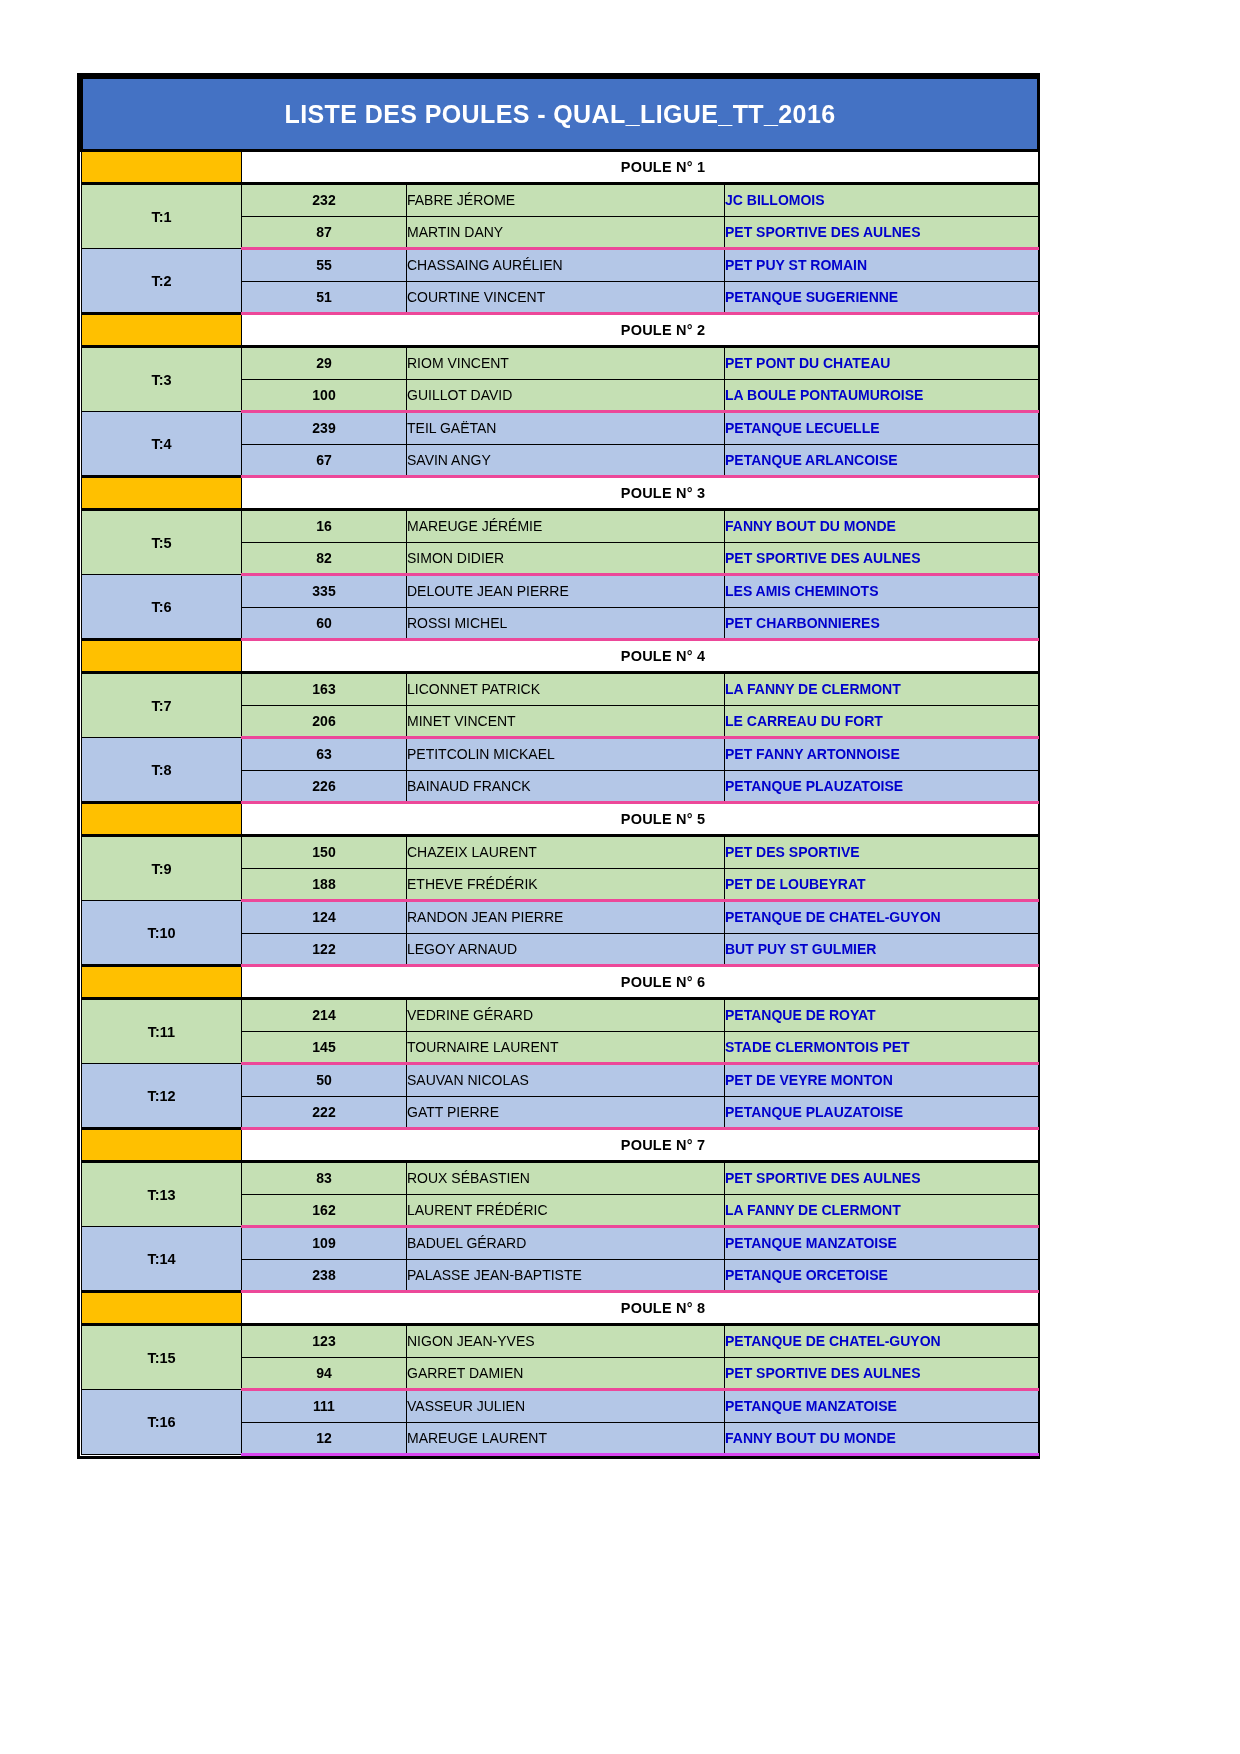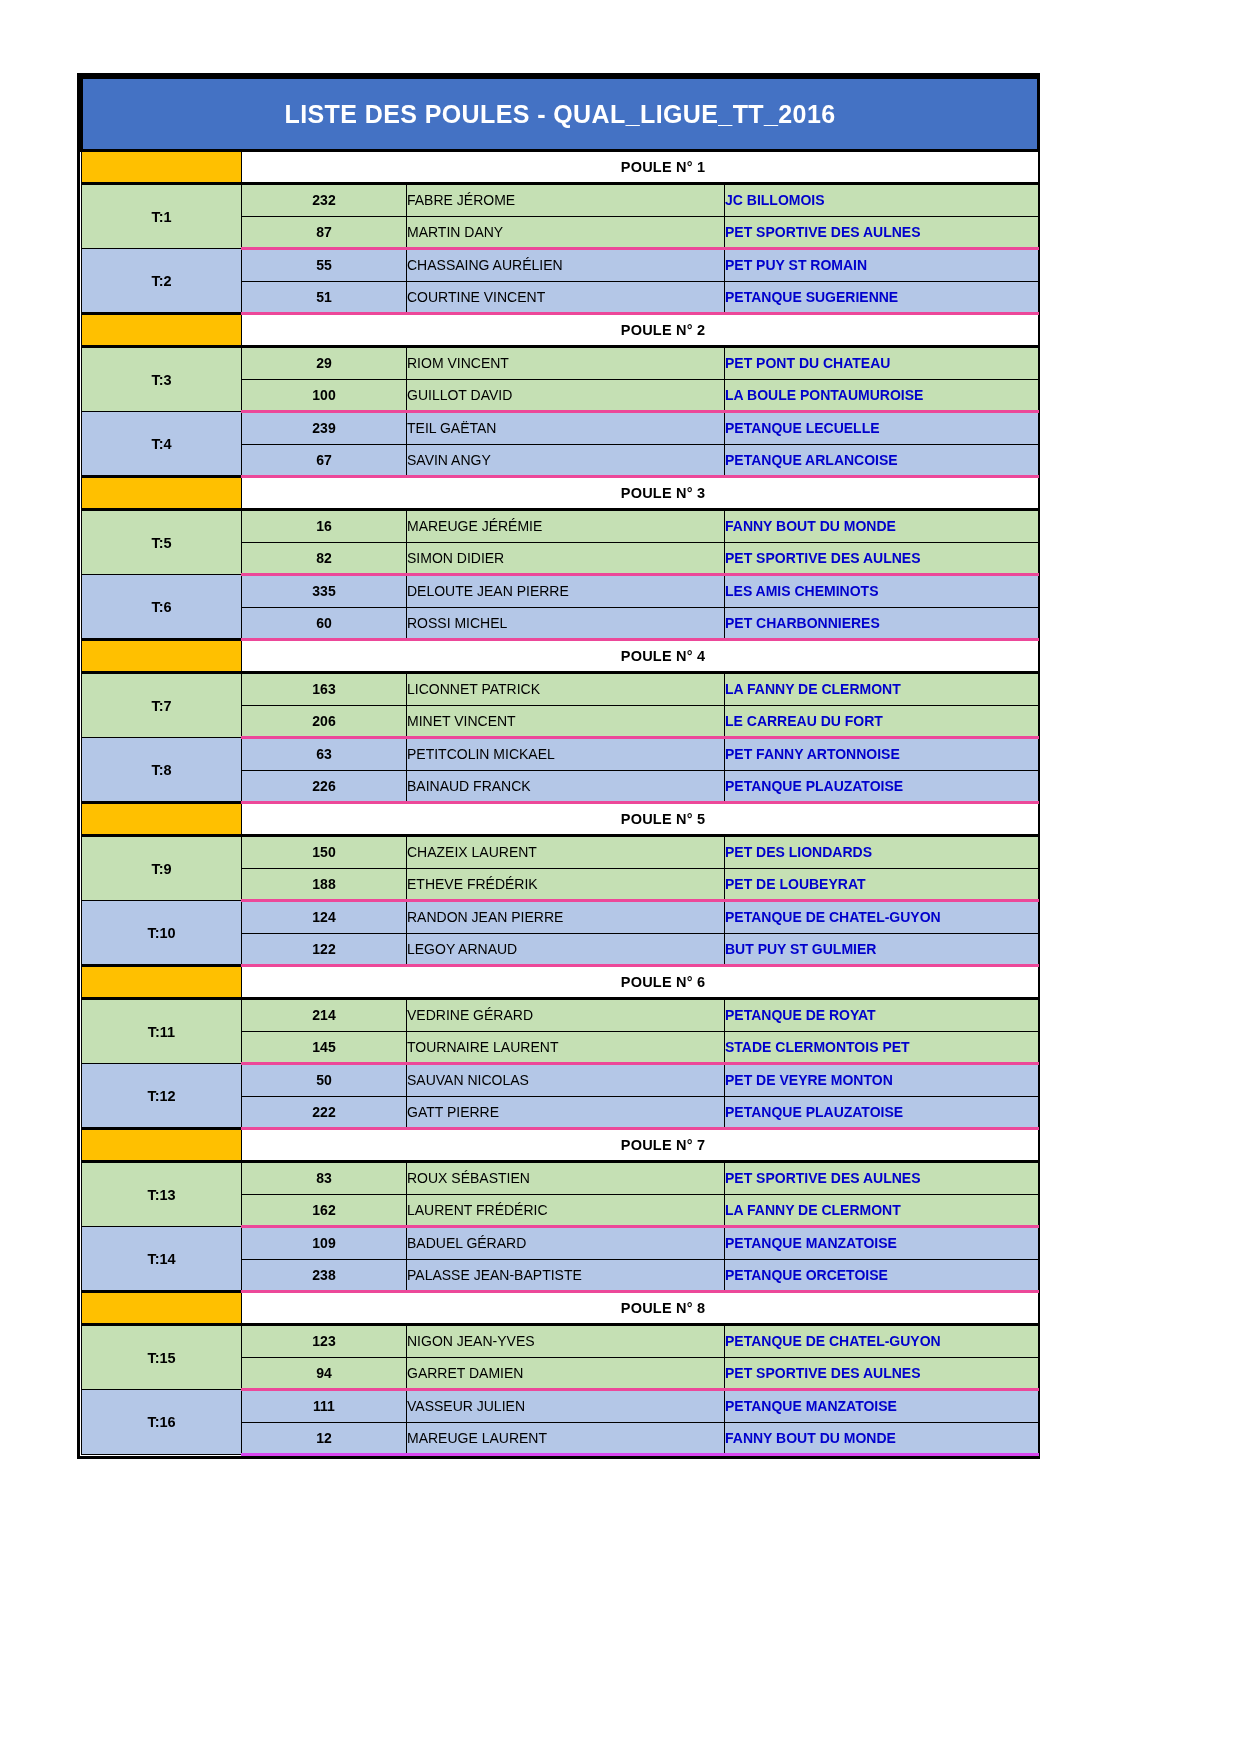--- a/index.html
+++ b/index.html
@@ -241,21 +241,21 @@
             <td class="club-cell bg-blue">PETANQUE PLAUZATOISE</td>
           </tr>
           <tr class="poule-row">
             <td class="poule-tag"></td>
             <td class="poule-label" colspan="3">POULE N° 5</td>
           </tr>
           <tr class="player-row">
             <td class="team-cell bg-green" rowspan="2">T:9</td>
             <td class="lic-cell bg-green">150</td>
             <td class="name-cell bg-green">CHAZEIX LAURENT</td>
-            <td class="club-cell bg-green">PET DES LIONDARDS</td>
+            <td class="club-cell bg-green">PET DES SPORTIVE</td>
           </tr>
           <tr class="player-row team-end">
             <td class="lic-cell bg-green">188</td>
             <td class="name-cell bg-green">ETHEVE FRÉDÉRIK</td>
             <td class="club-cell bg-green">PET DE LOUBEYRAT</td>
           </tr>
           <tr class="player-row">
             <td class="team-cell bg-blue" rowspan="2">T:10</td>
             <td class="lic-cell bg-blue">124</td>
             <td class="name-cell bg-blue">RANDON JEAN PIERRE</td>

